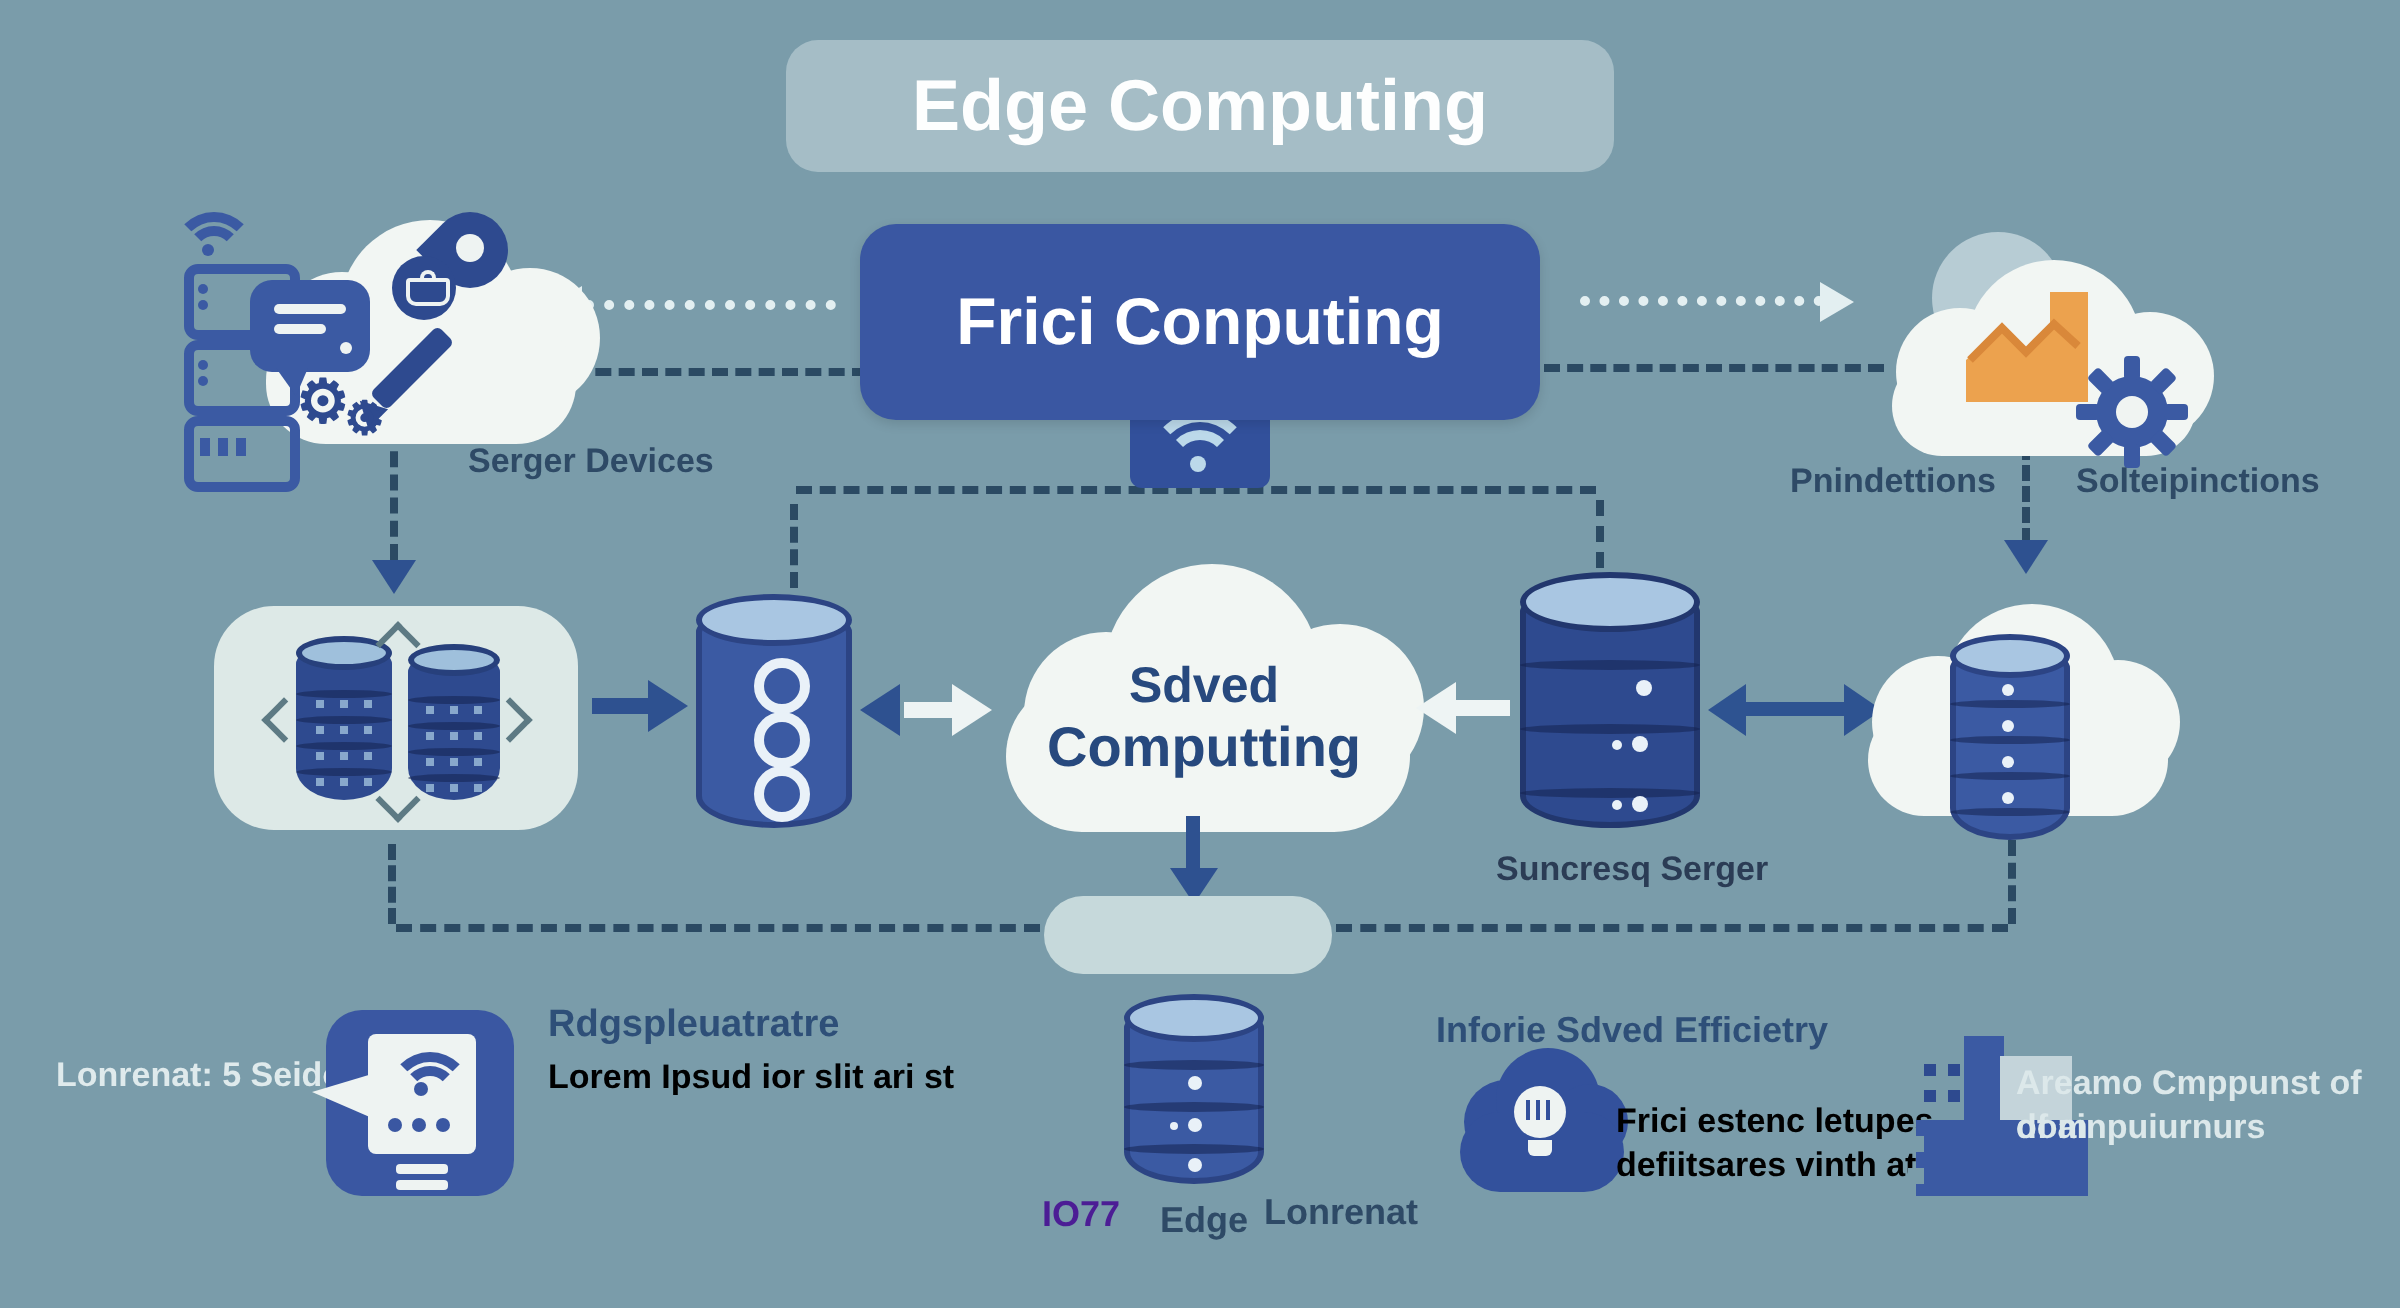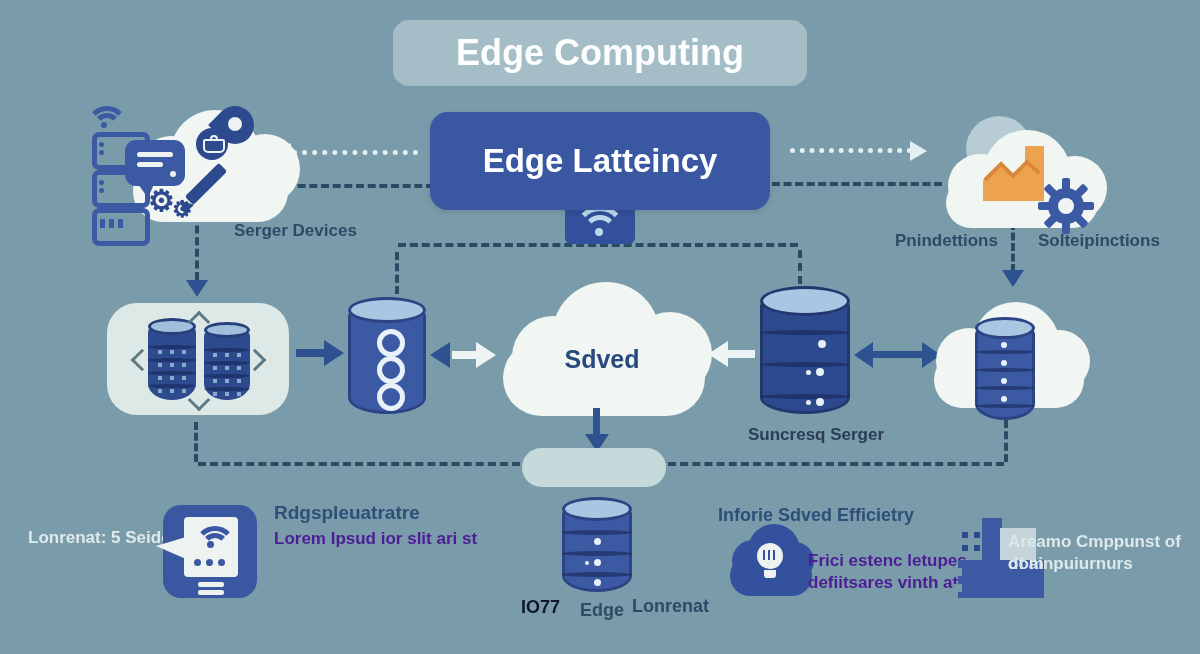--- a/index.html
+++ b/index.html
@@ -20,21 +20,21 @@
   .cyl-top{position:absolute;border-radius:50%;}
   .band{position:absolute;height:0;border-top:4px solid rgba(20,35,80,.55);border-radius:50%;}
   .wdot{position:absolute;border-radius:50%;background:#e9f1f8;}
   .ring{position:absolute;width:18px;height:18px;border:5px solid #e9f1f8;border-radius:50%;}
   
   .wifi-arc{position:absolute;border:5px solid transparent;border-radius:50%;}
   .wifi-dot{position:absolute;border-radius:50%;}
   
   .lbl{position:absolute;color:#2e4a66;font-weight:bold;font-size:17px;}
   .heading{position:absolute;color:#2e4f78;font-weight:bold;font-size:19px;}
-  .body-light{position:absolute;color:#4c1d95;font-size:17px;line-height:22px;font-weight:bold;}
+  .body-light{position:absolute;color:#000000;font-size:17px;line-height:22px;font-weight:bold;}
   .chev{position:absolute;width:13px;height:13px;border-left:3px solid #5d7a84;border-top:3px solid #5d7a84;}
 </style>
 </head>
 <body>
 
 <div id="canvas">
 
   <div class="abs" style="left:393px;top:20px;width:414px;height:66px;background:rgba(224,236,239,.42);border-radius:16px;"></div>
   <div class="abs" style="left:393px;top:20px;width:414px;height:66px;display:flex;align-items:center;justify-content:center;color:#fdfefe;font-size:36px;font-weight:bold;">Edge Computing</div>
 
@@ -61,21 +61,21 @@
   <div class="dash-h" style="left:668px;top:462px;width:336px;"></div>
   <div class="dash-v" style="left:1004px;top:420px;height:42px;"></div>
 
   <div class="abs" style="left:565px;top:192px;width:70px;height:52px;background:#32509b;border-radius:6px;"></div>
   <div class="abs" style="left:574px;top:206px;width:52px;height:34px;">
     <span class="wifi-arc" style="left:0;top:0;width:42px;height:42px;border-top-color:#bcd9ea;"></span>
     <span class="wifi-arc" style="left:9px;top:9px;width:24px;height:24px;border-top-color:#bcd9ea;"></span>
     <span class="wifi-dot" style="left:21px;top:22px;width:8px;height:8px;background:#bcd9ea;"></span>
   </div>
   <div class="abs" style="left:430px;top:112px;width:340px;height:98px;background:#3a57a2;border-radius:18px;box-shadow:0 2px 6px rgba(0,0,0,.12);"></div>
-  <div class="abs" style="left:430px;top:112px;width:340px;height:98px;display:flex;align-items:center;justify-content:center;color:#fff;font-size:33px;font-weight:bold;">Edge Latteincy</div>
+  <div class="abs" style="left:430px;top:112px;width:340px;height:98px;display:flex;align-items:center;justify-content:center;color:#fff;font-size:33px;font-weight:bold;">Frici Conputing</div>
 
   <div>
     <div class="puff" style="left:138px;top:136px;width:66px;height:66px;background:#f2f6f3;"></div>
     <div class="puff" style="left:170px;top:110px;width:90px;height:90px;background:#f2f6f3;"></div>
     <div class="puff" style="left:230px;top:134px;width:70px;height:70px;background:#f2f6f3;"></div>
     <div class="cloud-base" style="left:133px;top:160px;width:155px;height:62px;background:#f2f6f3;border-radius:30px;"></div>
   </div>
   <div class="abs" style="left:86px;top:106px;width:40px;height:26px;">
     <span class="wifi-arc" style="left:0;top:0;width:32px;height:32px;border-top-color:#3b5aa3;"></span>
     <span class="wifi-arc" style="left:7px;top:7px;width:18px;height:18px;border-top-color:#3b5aa3;"></span>
@@ -192,20 +192,21 @@
   <div class="tri" style="left:476px;top:342px;border-top:13px solid transparent;border-bottom:13px solid transparent;border-left:20px solid #eef4f4;"></div>
 
   <div>
     <div class="puff" style="left:512px;top:316px;width:82px;height:82px;background:#f2f6f3;"></div>
     <div class="puff" style="left:552px;top:282px;width:108px;height:108px;background:#f2f6f3;"></div>
     <div class="puff" style="left:628px;top:312px;width:84px;height:84px;background:#f2f6f3;"></div>
     <div class="cloud-base" style="left:503px;top:340px;width:202px;height:76px;background:#f2f6f3;border-radius:38px;"></div>
   </div>
   <div class="abs" style="left:500px;top:316px;width:204px;height:86px;display:flex;flex-direction:column;align-items:center;justify-content:center;color:#27497e;font-weight:bold;">
     <span style="font-size:25px;">Sdved</span>
+    <span style="font-size:28px;">Computting</span>
   </div>
 
   <div class="abs" style="left:727px;top:350px;width:28px;height:8px;background:#eef4f4;"></div>
   <div class="tri" style="left:708px;top:341px;border-top:13px solid transparent;border-bottom:13px solid transparent;border-right:20px solid #eef4f4;"></div>
 
   <div>
     <div class="cyl-body" style="left:760px;top:300px;width:90px;height:114px;background:#2e4a8f;border:3px solid #22376e;box-sizing:border-box;"></div>
     <div class="cyl-top" style="left:760px;top:286px;width:90px;height:30px;background:#a9c6e2;border:3px solid #22376e;box-sizing:border-box;"></div>
     <div class="band" style="left:760px;top:330px;width:90px;border-top-width:5px;"></div>
     <div class="band" style="left:760px;top:362px;width:90px;border-top-width:5px;"></div>
@@ -269,21 +270,21 @@
     <div class="cyl-body" style="left:562px;top:508px;width:70px;height:84px;background:#3b5aa3;border:3px solid #2c4484;box-sizing:border-box;"></div>
     <div class="cyl-top" style="left:562px;top:497px;width:70px;height:24px;background:#a9c6e2;border:3px solid #2c4484;box-sizing:border-box;"></div>
     <div class="band" style="left:562px;top:530px;width:70px;border-top-width:5px;"></div>
     <div class="band" style="left:562px;top:551px;width:70px;border-top-width:5px;"></div>
     <div class="band" style="left:562px;top:572px;width:70px;border-top-width:5px;"></div>
     <div class="wdot" style="left:594px;top:538px;width:7px;height:7px;"></div>
     <div class="wdot" style="left:594px;top:559px;width:7px;height:7px;"></div>
     <div class="wdot" style="left:585px;top:561px;width:4px;height:4px;"></div>
     <div class="wdot" style="left:594px;top:579px;width:7px;height:7px;"></div>
   </div>
-  <div class="lbl" style="left:521px;top:597px;font-size:18px;color:#0f172a;">IO77</div>
+  <div class="lbl" style="left:521px;top:597px;font-size:18px;color:#4c1d95;">IO77</div>
   <div class="lbl" style="left:580px;top:600px;font-size:18px;color:#2e4a66;">Edge</div>
   <div class="lbl" style="left:632px;top:596px;font-size:18px;color:#2e4a66;">Lonrenat</div>
 
   <div class="heading" style="left:718px;top:505px;font-size:18px;">Inforie Sdved Efficietry</div>
   <div>
     <div class="puff" style="left:732px;top:540px;width:42px;height:42px;background:#33519c;"></div>
     <div class="puff" style="left:748px;top:524px;width:52px;height:52px;background:#33519c;"></div>
     <div class="puff" style="left:776px;top:542px;width:38px;height:38px;background:#33519c;"></div>
     <div class="cloud-base" style="left:730px;top:556px;width:82px;height:40px;background:#33519c;border-radius:20px;"></div>
     <div class="abs" style="left:757px;top:543px;width:26px;height:26px;border-radius:50%;background:#eef3f2;"></div>

